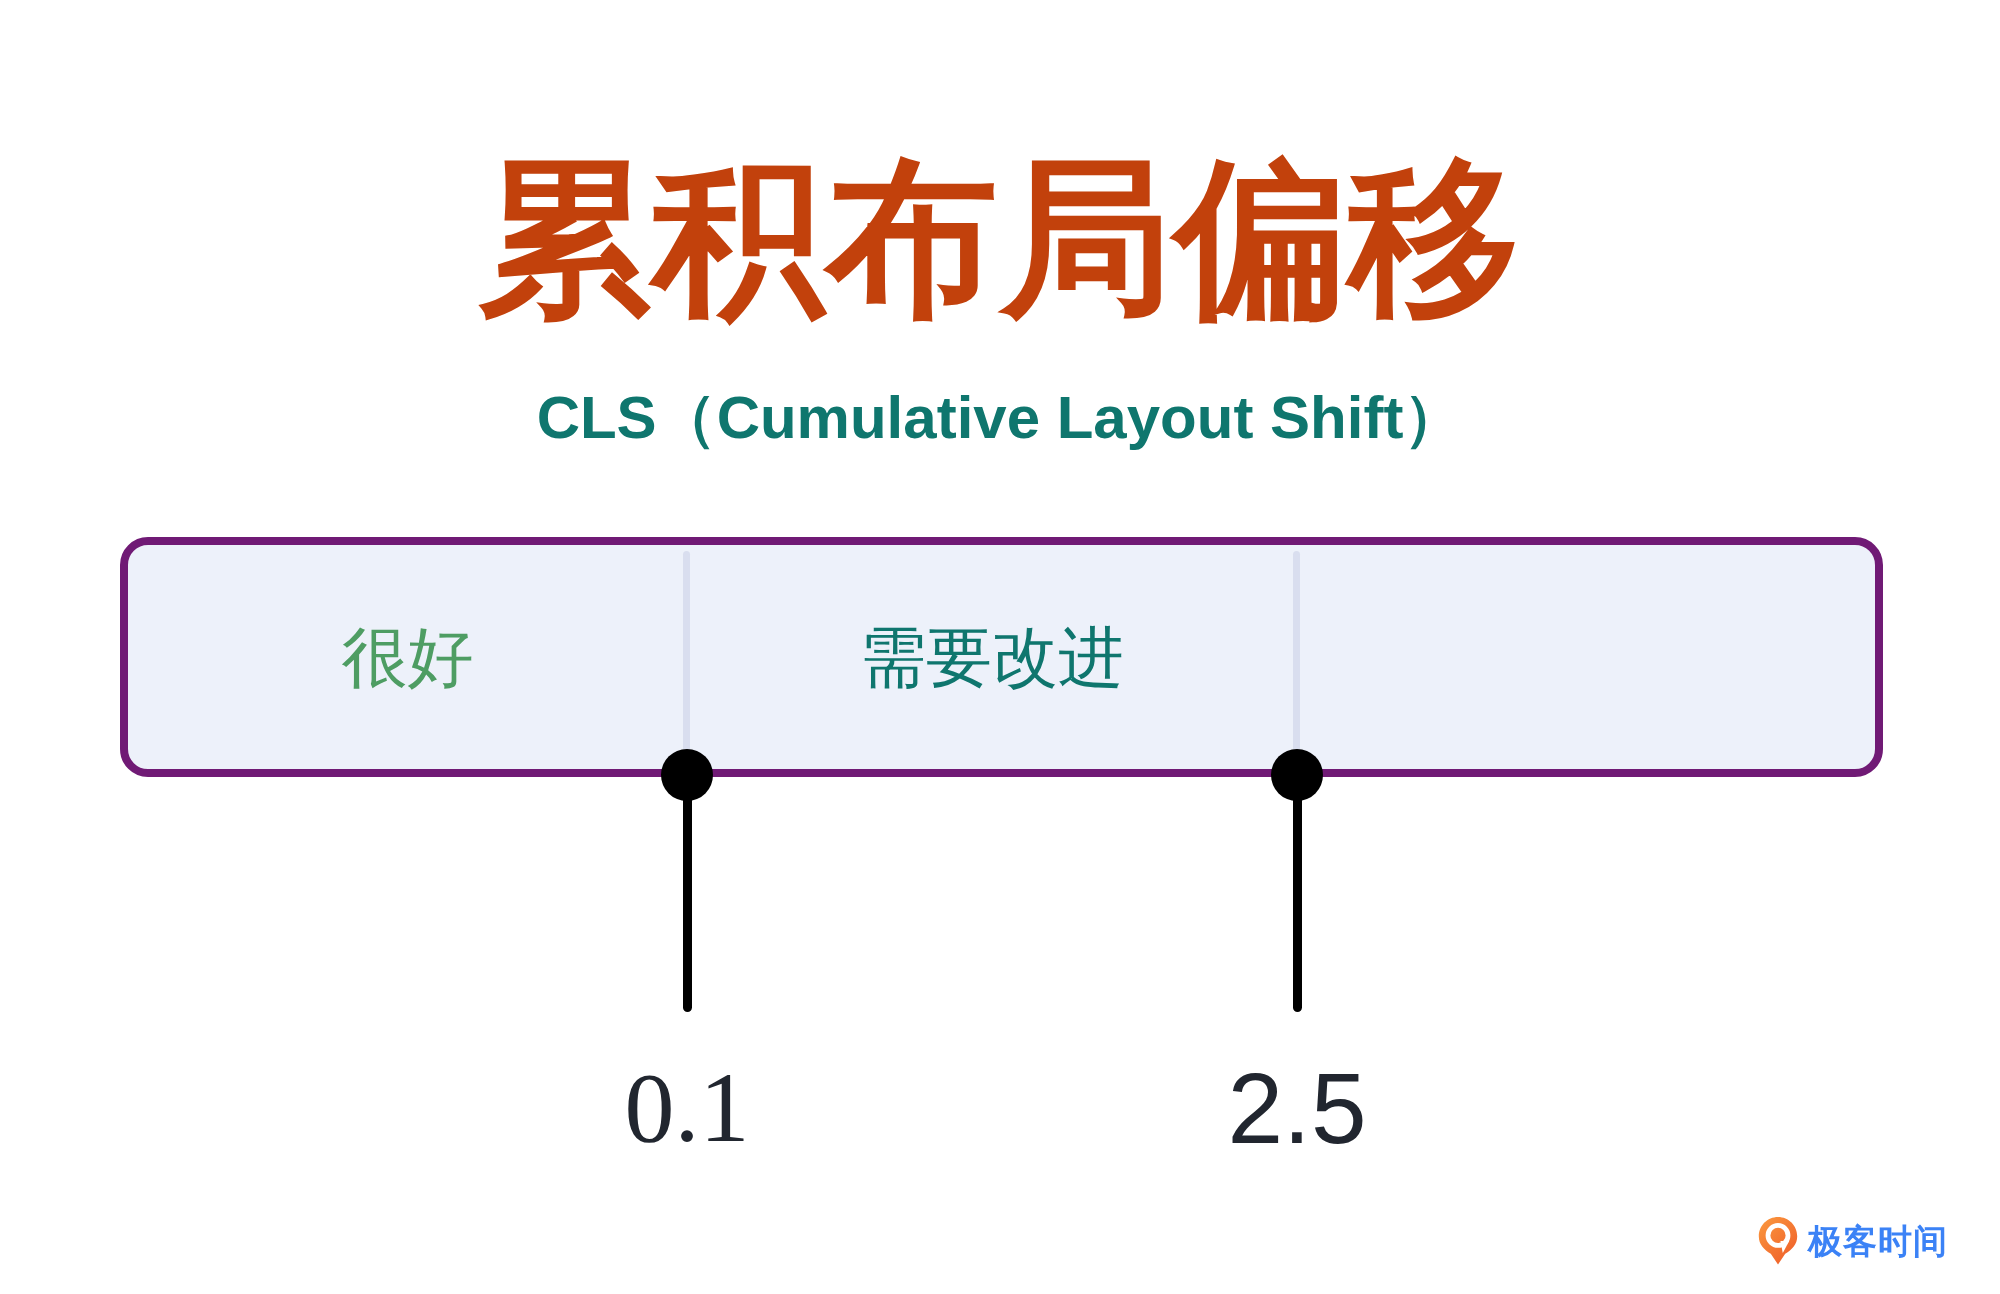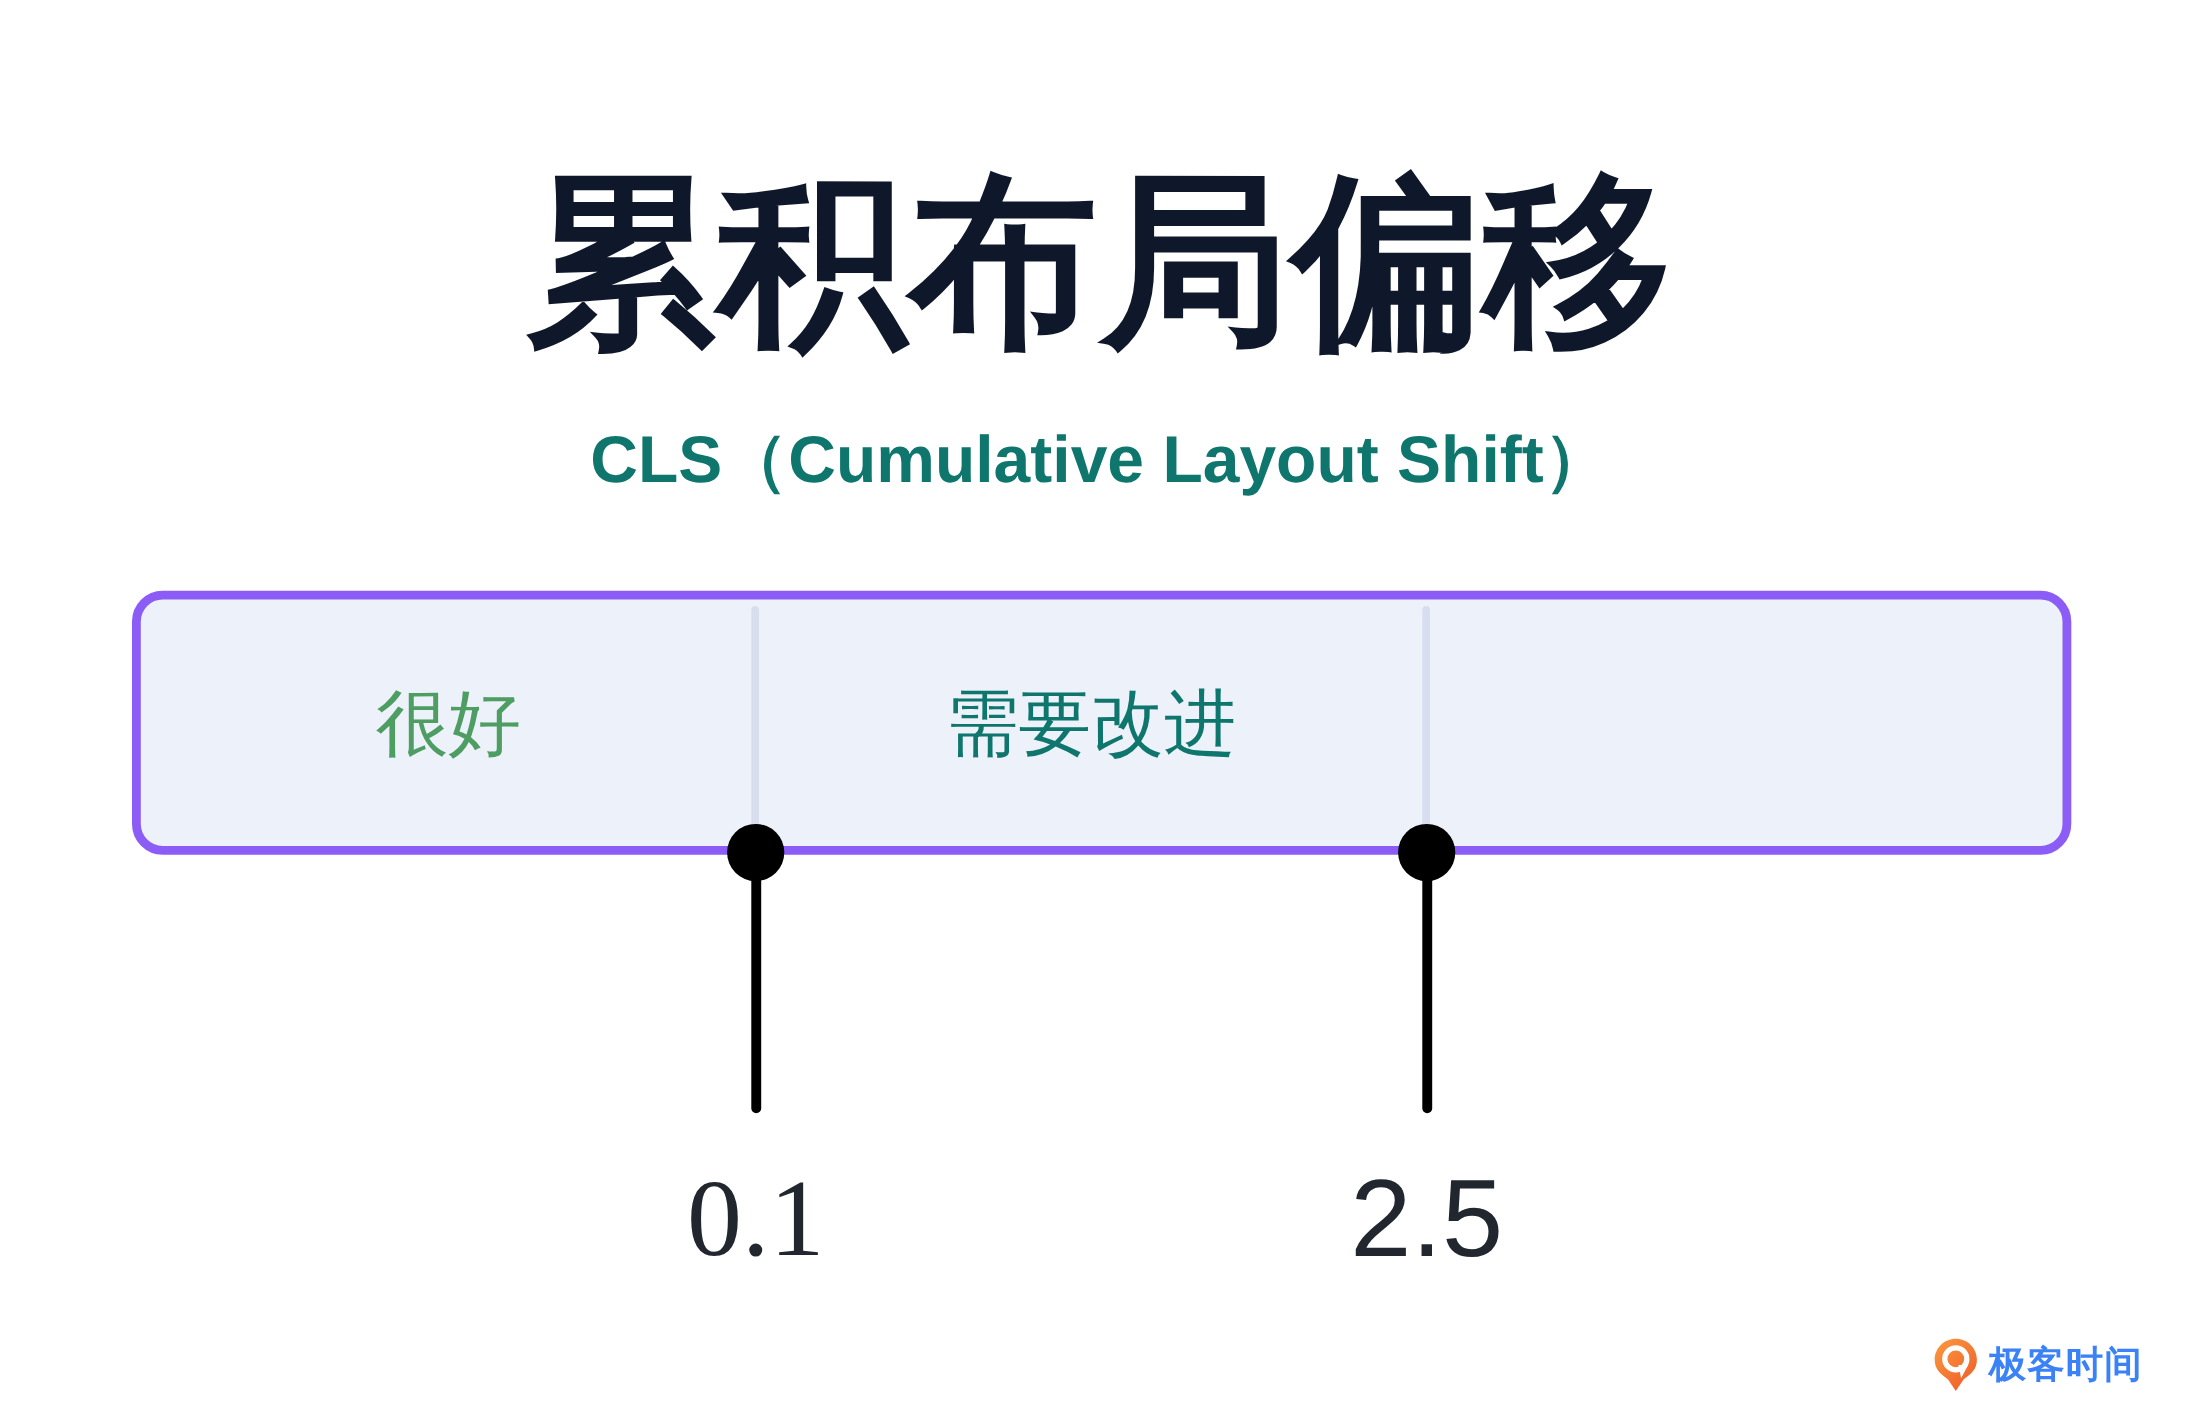--- a/index.html
+++ b/index.html
@@ -14,42 +14,42 @@
 
   
   .title {
     position: absolute;
     left: 0; top: 140px;
     width: 2000px;
     text-align: center;
     font-size: 172px;
     line-height: 1.15;
     font-weight: 900;
-    color: #0f172a;
+    color: #c2410c;
     letter-spacing: 2px;
   }
   .subtitle {
     position: absolute;
     left: 0; top: 382px;
     width: 2000px;
     text-align: center;
     font-size: 60px;
     line-height: 1.2;
     font-weight: 700;
     color: #0f766e;
   }
 
   
   .scale-bar {
     position: absolute;
     left: 120px; top: 537px;
     width: 1763px; height: 240px;
     box-sizing: border-box;
     background: #edf1fa;
-    border: 8px solid #8b5cf6;
+    border: 8px solid #701a75;
     border-radius: 28px;
     display: flex;
     align-items: stretch;
   }
   .segment {
     display: flex;
     align-items: center;
     justify-content: center;
     height: 100%;
   }

